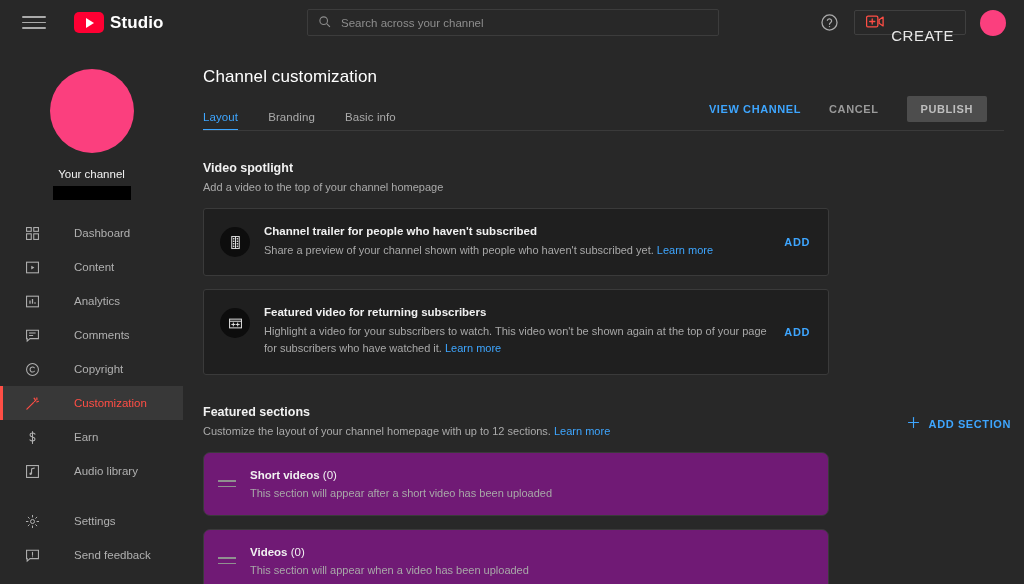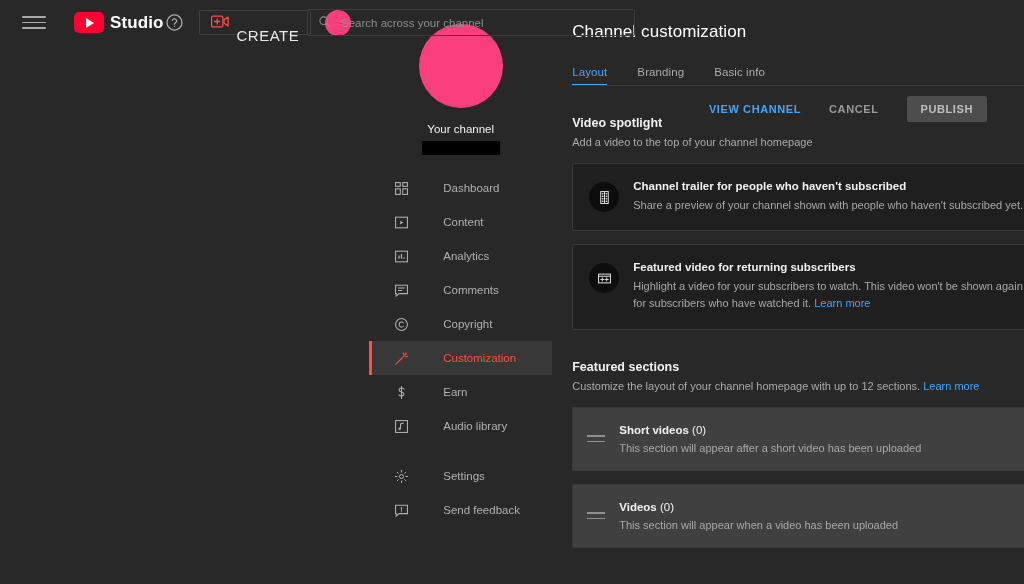--- a/index.html
+++ b/index.html
@@ -3,39 +3,39 @@
 <meta charset="utf-8">
 <style>
   * { box-sizing: border-box; margin: 0; padding: 0; }
   html, body {
     width: 1024px; height: 584px;
     background: #282828;
     font-family: "Liberation Sans", sans-serif;
     overflow: hidden;
     color: #fff;
   }
-  #app { position: relative; width: 1024px; height: 584px; display: flex; flex-direction: row; }
+  #app { position: relative; width: 1024px; height: 584px; display: flex; flex-direction: column; }
 
   
   .topbar {
     height: 45px; min-height: 45px;
     background: #282828;
     display: flex; align-items: center;
     padding: 0 14px;
     position: relative;
     z-index: 5;
   }
   .hamburger { width: 24px; height: 24px; display: flex; flex-direction: column; justify-content: center; gap: 4px; margin-left: 8px; cursor: pointer; }
   .hamburger span { display: block; height: 1.5px; background: #aaa; border-radius: 1px; }
   .brand { display: flex; align-items: center; gap: 6px; margin-left: 28px; cursor: pointer; }
   .yt-logo { width: 30px; height: 21px; background: #ff0033; border-radius: 5px; display: flex; align-items: center; justify-content: center; }
   .yt-logo .tri { width: 0; height: 0; border-left: 8px solid #fff; border-top: 5px solid transparent; border-bottom: 5px solid transparent; margin-left: 2px; }
   .brand-text { font-size: 17px; font-weight: bold; letter-spacing: .1px; color: #fff; }
 
-  .search-wrap { position: absolute; left: 307px; top: 9px; width: 328px; height: 27px; }
+  .search-wrap { position: absolute; left: 307px; top: 9px; width: 412px; height: 27px; }
   .search-box {
     width: 100%; height: 100%;
     border: 1px solid #3c3c3c; border-radius: 2px;
     display: flex; align-items: center; padding: 0 10px; gap: 10px;
     background: transparent;
   }
   .search-input {
     flex: 1; background: transparent; border: none; outline: none;
     color: #fff; font-size: 11.5px; font-family: "Liberation Sans", sans-serif;
   }
@@ -119,21 +119,21 @@
   .card-body { flex: 1; padding-left: 14px; padding-right: 10px; }
   .card-title { font-size: 11.5px; font-weight: bold; color: #f1f1f1; }
   .card-desc { font-size: 11px; color: #a8a8a8; margin-top: 5px; line-height: 1.55; }
   .inline-link { color: #3ea6ff; cursor: pointer; }
   .card-action {
     font-size: 11px; font-weight: bold; letter-spacing: .6px; color: #3ea6ff;
     cursor: pointer; align-self: center; padding-right: 18px; flex-shrink: 0;
   }
 
   .row-card {
-    width: 626px; background: #404040; border: 1px solid #3a3a3a; border-radius: 1px;
+    width: 626px; background: #701a75; border: 1px solid #3a3a3a; border-radius: 7px;
     display: flex; align-items: center; padding: 16px 0 16px 14px; margin-top: 13px;
     min-height: 62px;
   }
   .drag-handle { width: 18px; display: flex; flex-direction: column; gap: 4px; cursor: grab; flex-shrink: 0; }
   .drag-handle span { display: block; height: 1.5px; background: #909090; }
   .row-body { padding-left: 14px; }
   .row-title { font-size: 11.5px; color: #f1f1f1; }
   .row-title b { font-weight: bold; }
   .row-title .count { color: #f1f1f1; font-weight: normal; }
   .row-desc { font-size: 11px; color: #a8a8a8; margin-top: 6px; }

